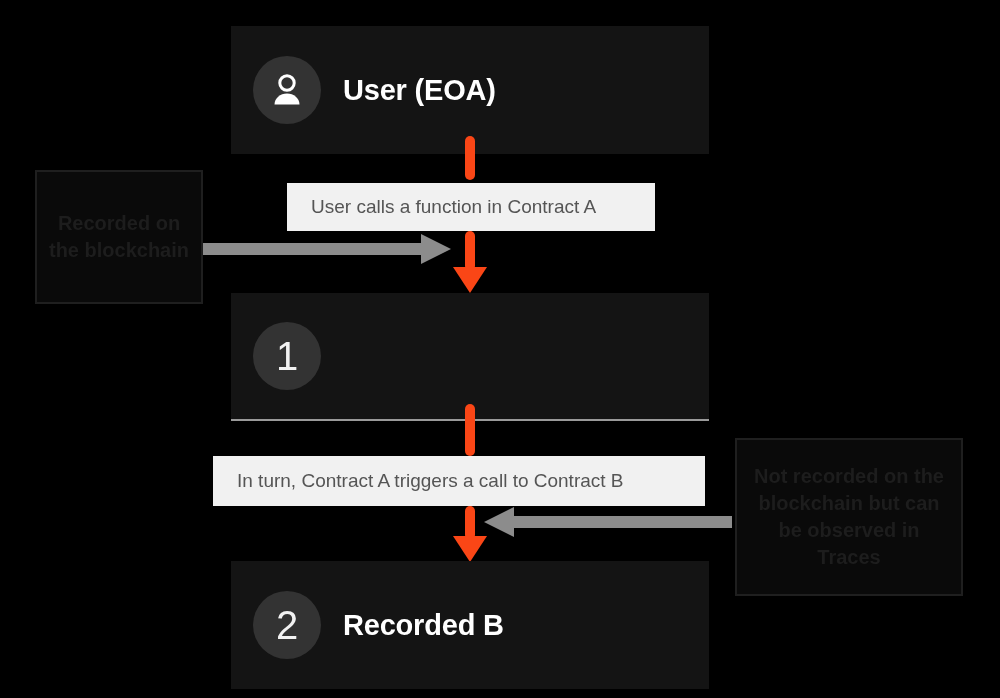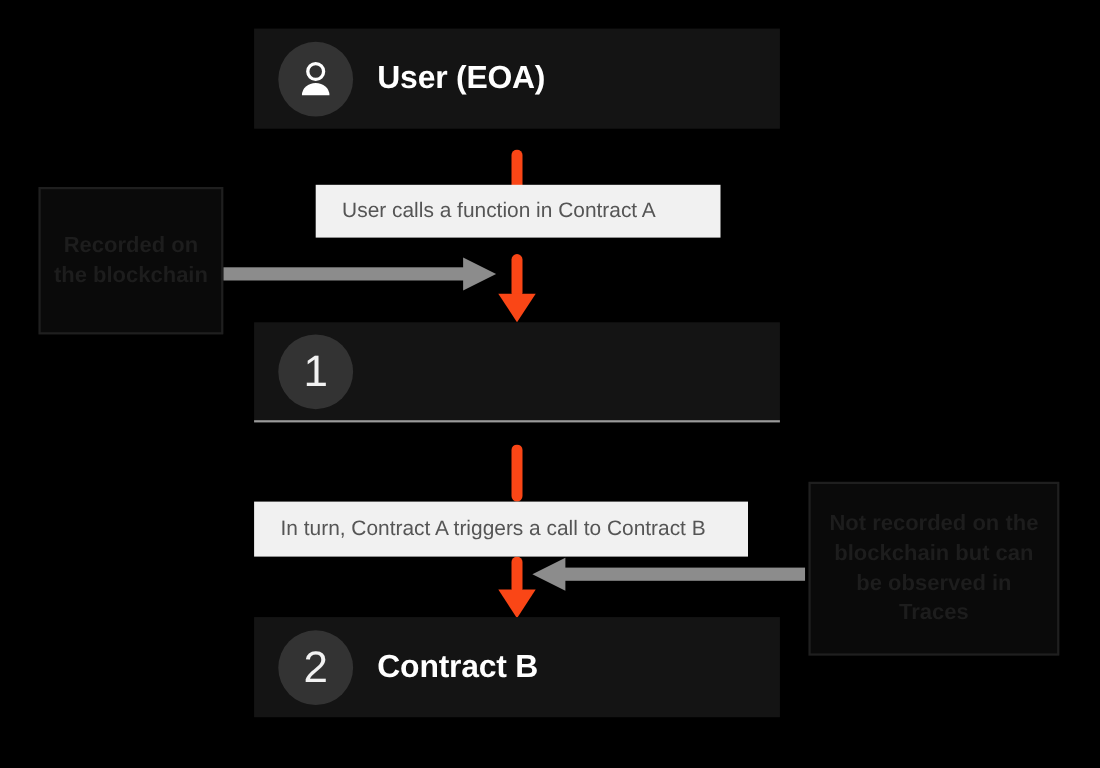--- a/index.html
+++ b/index.html
@@ -20,21 +20,21 @@
     position: absolute;
     inset: 0;
     background: #000000;
   }
 
   
   .node {
     position: absolute;
     left: 231px;
     width: 478px;
-    height: 91px;
+    height: 128px;
     background: #141414;
     display: flex;
     align-items: center;
     box-sizing: border-box;
     padding-left: 22px;
   }
   .node.n-user     { top: 26px; }
   .node.n-a        { top: 293px; border-bottom: 2px solid #9a9a9a; }
   .node.n-b        { top: 561px; }
 
@@ -72,24 +72,24 @@
     position: absolute;
     background: #f1f1f1;
     color: #555555;
     font-size: 19px;
     display: flex;
     align-items: center;
     box-sizing: border-box;
     white-space: nowrap;
   }
   .caption.c1 {
-    left: 287px; top: 168px; width: 368px; height: 48px; padding-left: 24px;
+    left: 287px; top: 183px; width: 368px; height: 48px; padding-left: 24px;
   }
   .caption.c2 {
-    left: 231px; top: 456px; width: 449px; height: 50px; padding-left: 24px;
+    left: 213px; top: 456px; width: 492px; height: 50px; padding-left: 24px;
   }
 
   
   .arrow-orange { position: absolute; }
   .arrow-orange svg { display: block; }
 
   .oa-1a { left: 457px; top: 136px; }
   .oa-1b { left: 449px; top: 231px; }
   .oa-2a { left: 457px; top: 404px; }
   .oa-2b { left: 449px; top: 506px; }
@@ -195,16 +195,16 @@
     <svg width="254" height="34" viewBox="0 0 254 34">
       <rect x="32" y="11" width="222" height="12" fill="#8c8c8c"></rect>
       <path d="M36 2 L6 17 L36 32 Z" fill="#8c8c8c"></path>
     </svg>
   </div>
 
   <div class="node n-b">
     <div class="badge">
       <span class="num">2</span>
     </div>
-    <div class="node-label">Contract B</div>
+    <div class="node-label">Recorded B</div>
   </div>
 
 </div>
 
 </body></html>

